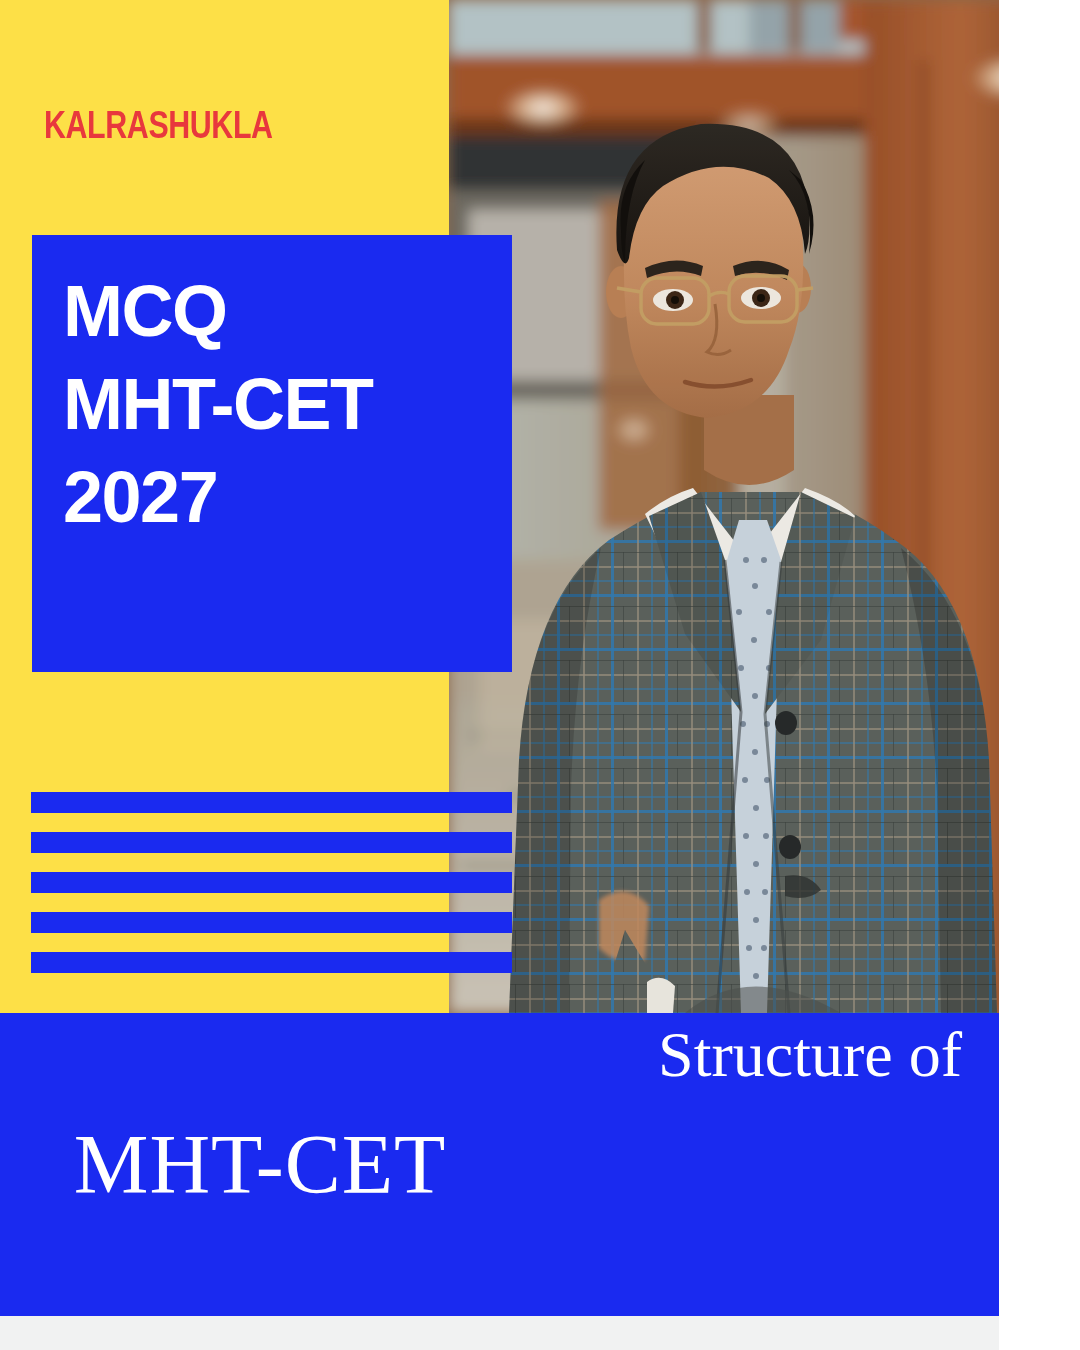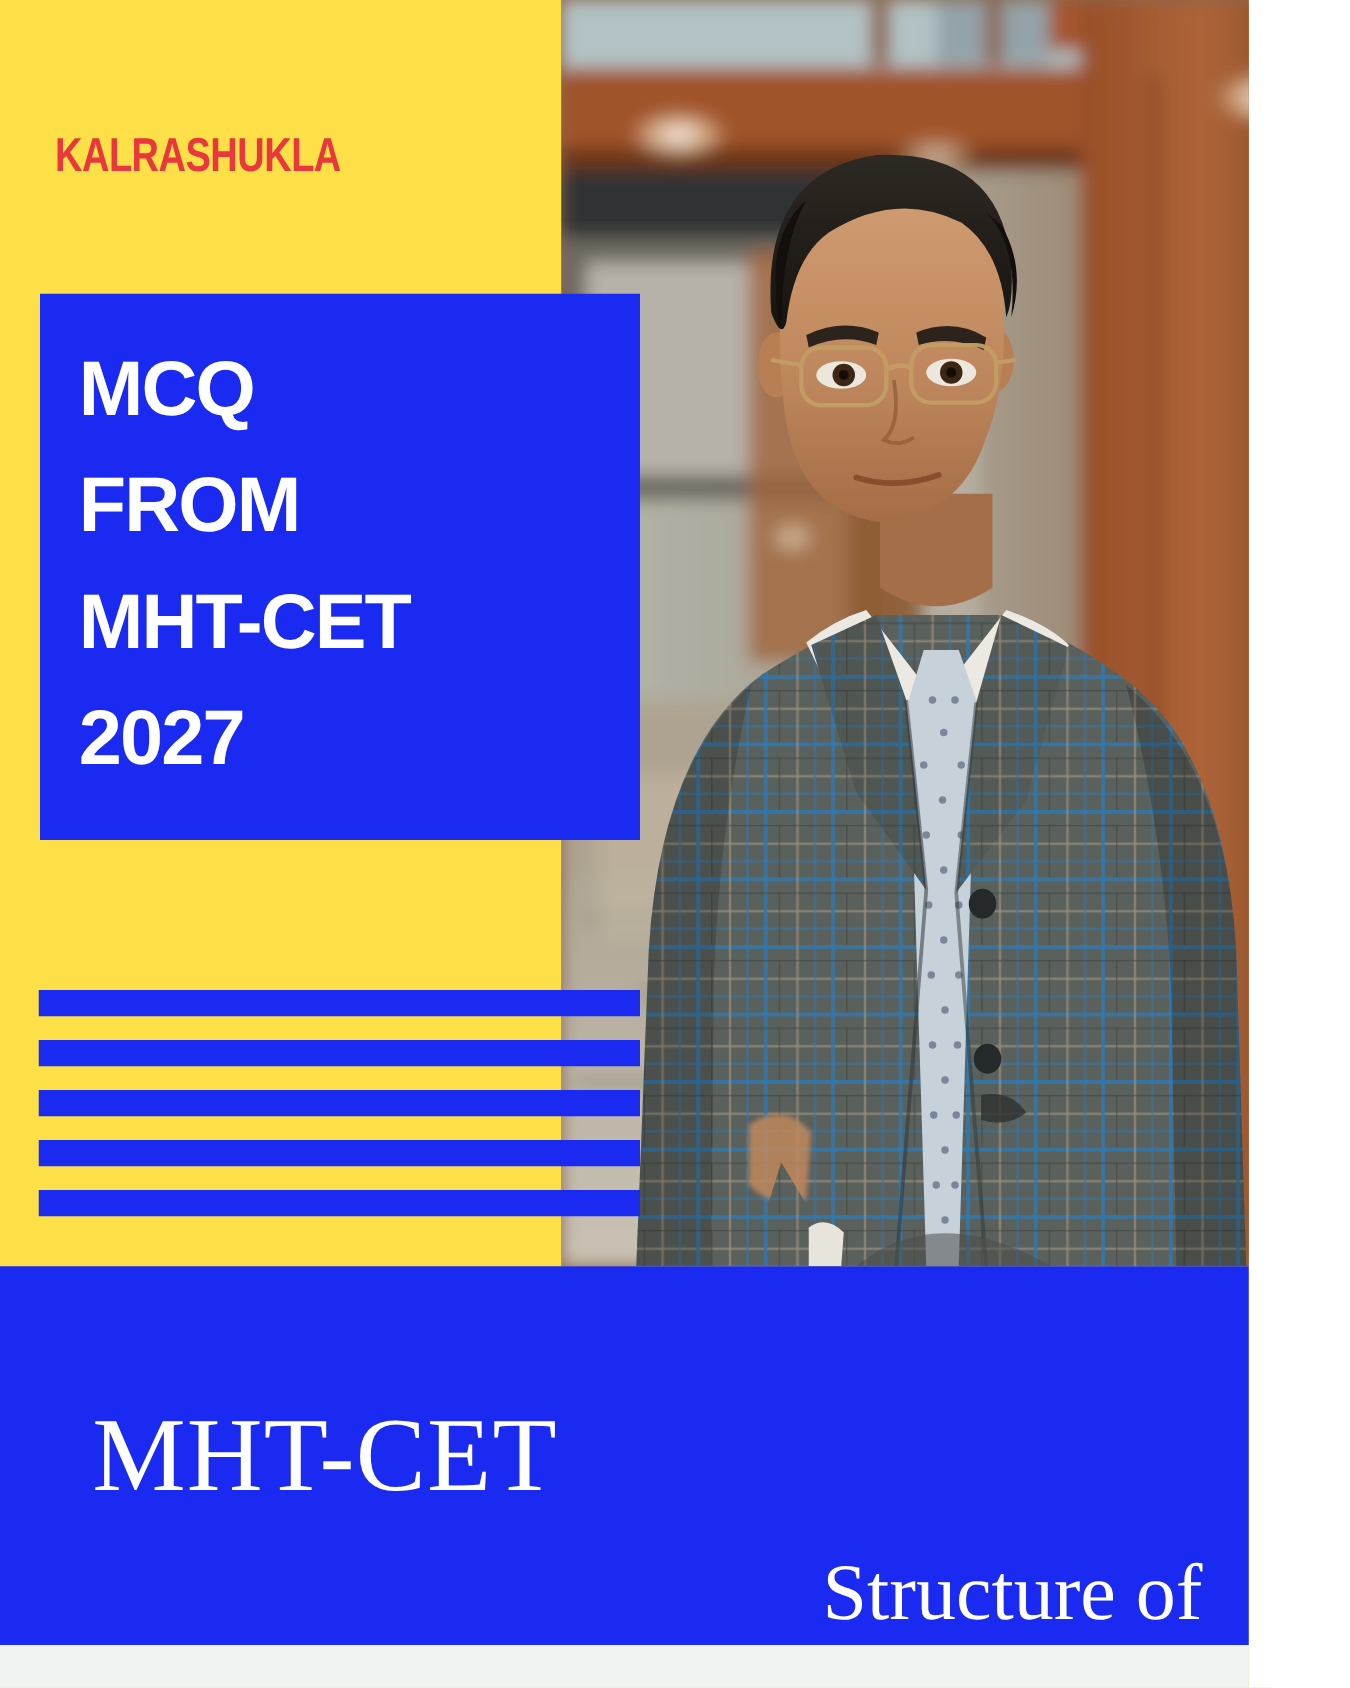--- a/index.html
+++ b/index.html
@@ -53,21 +53,21 @@
     height: 437px;
     background: #1a2af0;
     box-sizing: border-box;
     padding: 30px 0 0 31px;
   }
   .headline-box .line {
     display: block;
     color: #ffffff;
     font-family: "Liberation Sans", sans-serif;
     font-weight: 700;
-    font-size: 62px;
+    font-size: 72px;
     line-height: 93px;
     letter-spacing: -1.5px;
     white-space: nowrap;
   }
 
   
   .bars {
     position: absolute;
     left: 31px;
     top: 792px;
@@ -114,21 +114,21 @@
   }
   .banner-right {
     position: absolute;
     left: 540px;
     top: 0;
     width: 540px;
     height: 303px;
     display: flex;
     flex-direction: column;
     align-items: center;
-    justify-content: flex-end;
+    justify-content: flex-start;
     gap: 14px;
   }
   .banner-right span {
     display: block;
     color: #ffffff;
     font-family: "Liberation Serif", serif;
     font-weight: 400;
     font-size: 64px;
     line-height: 84px;
     text-align: center;
@@ -343,21 +343,20 @@
       </g>
 
       <rect x="0" y="0" width="631" height="1013" fill="#6b4a2a" opacity="0.05"></rect>
     </svg>
   </div>
 
   <div class="logo">KALRASHUKLA</div>
 
   <div class="headline-box">
     <span class="line">MCQ</span>
-    <span class="line">FROM</span>
     <span class="line">MHT-CET</span>
     <span class="line">2027</span>
   </div>
 
   <div class="bars">
     <div class="bar"></div>
     <div class="bar"></div>
     <div class="bar"></div>
     <div class="bar"></div>
     <div class="bar"></div>

